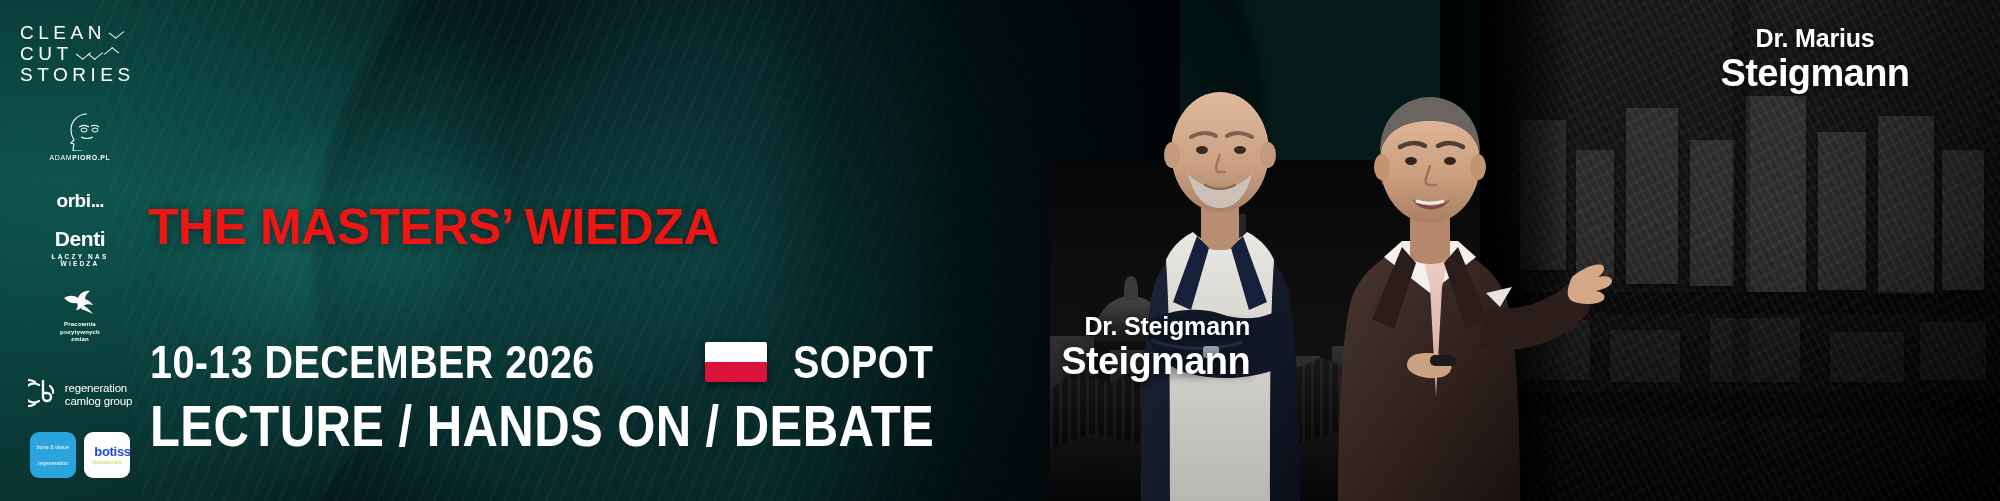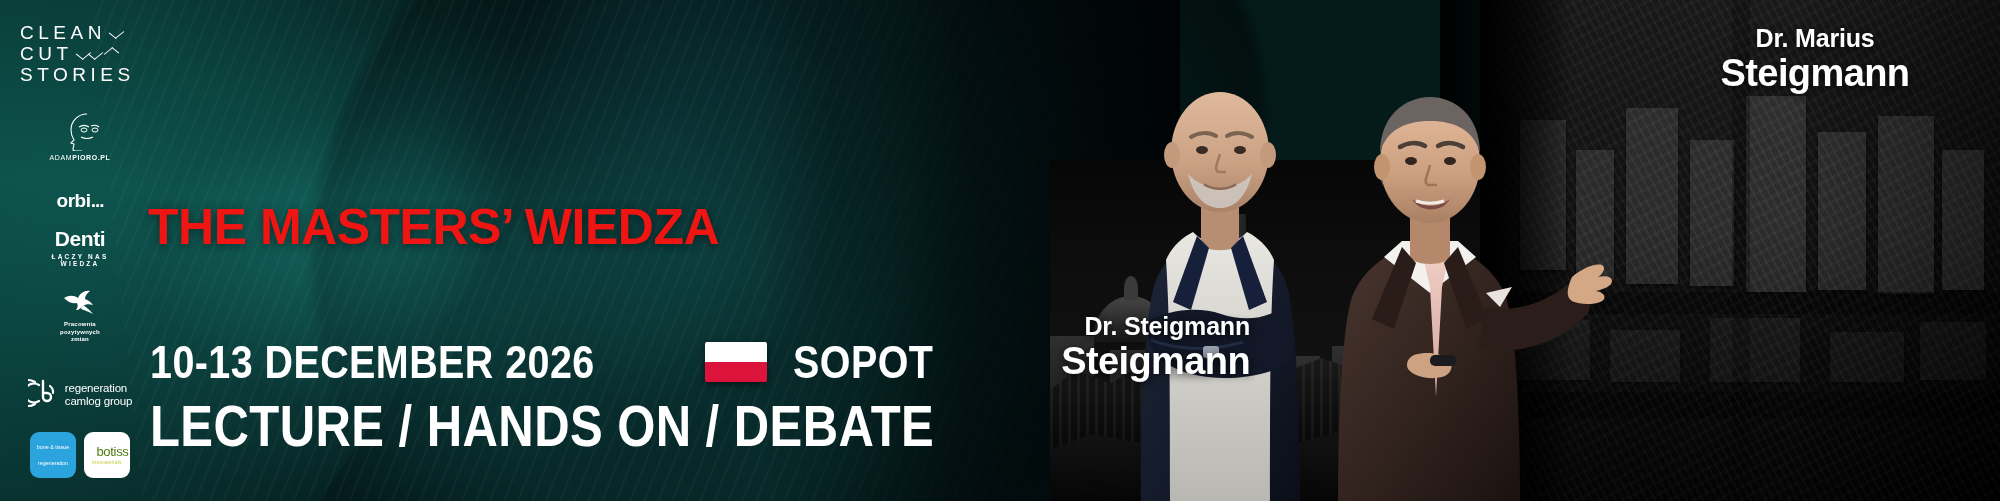--- a/index.html
+++ b/index.html
@@ -182,21 +182,21 @@
 
   .boxes { margin-top:20px; display:flex; gap:8px; }
   .box {
     width:46px; height:46px; border-radius:9px;
     display:flex; align-items:center; justify-content:center;
     text-align:center;
   }
   .box.blue { background:#2ba3dd; }
   .box.blue span { color:#fff; font-size:5.4px; line-height:8px; font-weight:400; display:block; }
   .box.white { background:#fff; }
-  .box.white .bt { color:#4d7c0f; font-size:13px; font-weight:400; line-height:13px; letter-spacing:-.3px;margin-left:11px; }
+  .box.white .bt { color:#1d4ed8; font-size:13px; font-weight:700; line-height:13px; letter-spacing:-.3px;margin-left:11px; }
   .box.white .bs { color:#c3cf3e; font-size:5px; letter-spacing:.2px; margin-top:1px; }
 
   
   .headline {
     position:absolute; left:148px; top:198px; z-index:14;
     font-size:50px; font-weight:700; letter-spacing:-.5px;
     color:#ee1512;
     font-family:"Liberation Sans", sans-serif;
     text-shadow:0 2px 10px rgba(0,0,0,.45);
     white-space:nowrap;

